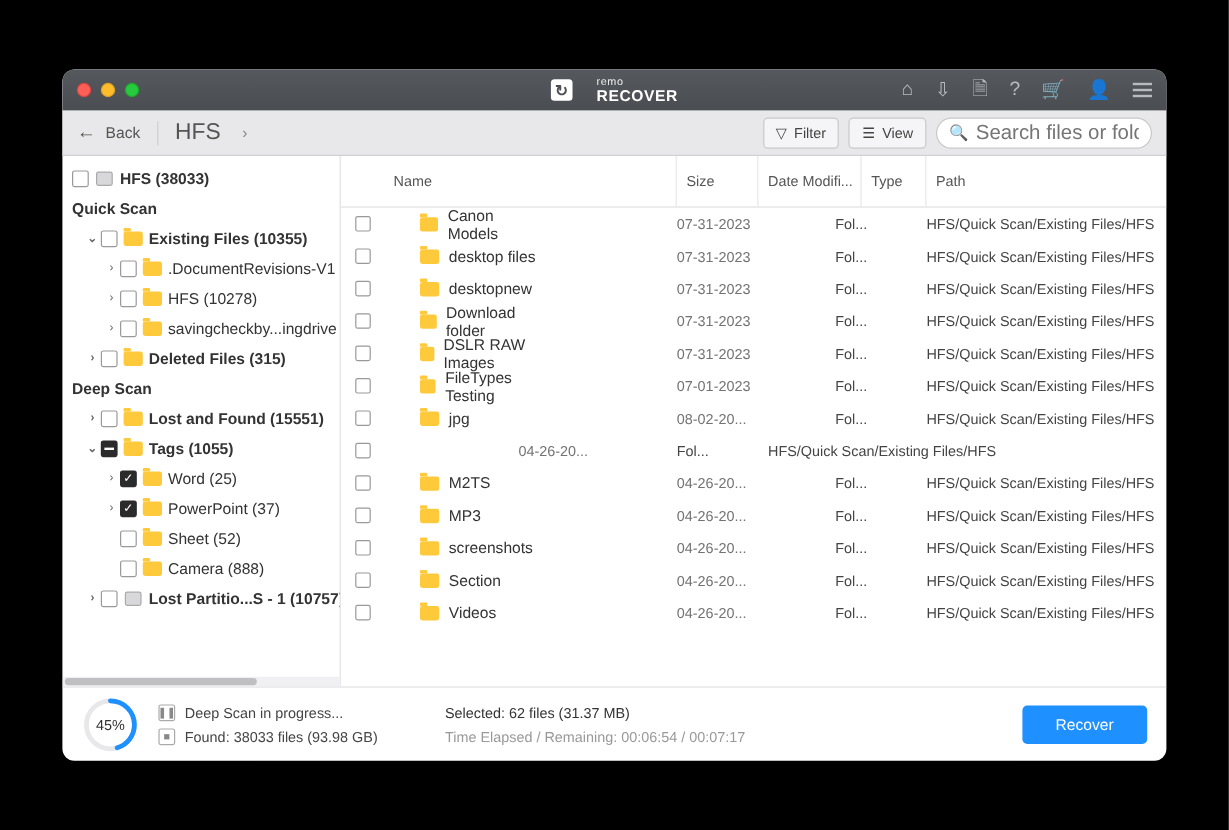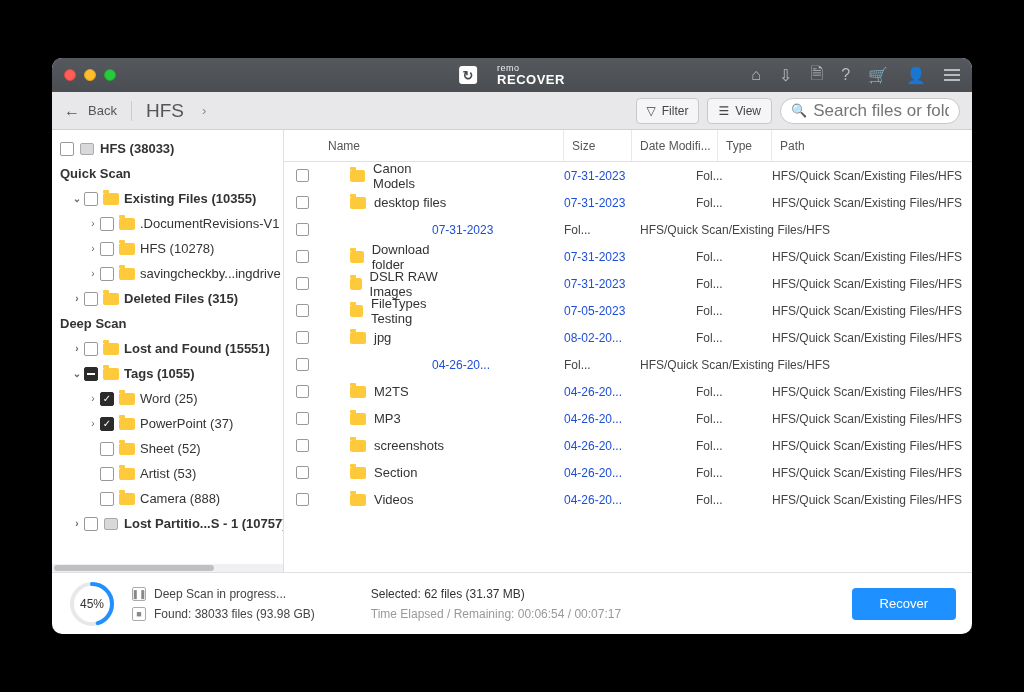--- a/index.html
+++ b/index.html
@@ -44,35 +44,35 @@
 .folder-ico { width:16px; height:12px; background:#ffc93c; border-radius:2px; position:relative;}
 .folder-ico::before { content:""; position:absolute; top:-3px; left:0; width:6px; height:3px; background:#ffc93c; border-radius:1px 1px 0 0;}
 .tree-row .label { flex: 1; overflow: hidden; text-overflow: ellipsis; }
 .tree-row.bold { font-weight: 600; }
 .tree-row.section { font-weight: 600; padding-left: 8px;}
 .indent-1 { padding-left: 18px; }
 .indent-2 { padding-left: 34px; }
 .sidebar-scroll { position:absolute; bottom:0; left:0; right:0; height:8px; background:#f0f0f2;}
 .sidebar-scroll::before { content:""; position:absolute; left:2px; top:1px; width:160px; height:6px; background:#c0c0c2; border-radius:3px;}
 .content { flex: 1; display: flex; flex-direction: column; overflow: hidden; }
-.headers { display: flex; height: 32px; border-bottom: 1px solid #e0e0e2; font-size: 12px; color: #555; align-items: flex-end; background:#fff;}
+.headers { display: flex; height: 43px; border-bottom: 1px solid #e0e0e2; font-size: 12px; color: #555; align-items: flex-end; background:#fff;}
 .headers > div { border-right: 1px solid #e8e8ea; height: 100%; display: flex; align-items: center; padding-left: 8px; }
 .col-check { width: 36px; border-right:none !important; }
 .col-name { flex: 1; }
 .col-size { width: 68px; }
 .col-date { width: 86px; }
 .col-type { width: 54px; }
 .col-path { width: 200px; border-right:none !important;}
 .rows { flex: 1; overflow-y: auto; }
 .row { display: flex; height: 27px; align-items: center; font-size: 13px; color: #333; gap: 22px; }
 .row .col-check { display:flex; align-items:center; justify-content:center;}
 .row .rcheck { width:13px; height:13px; border:1px solid #999; border-radius:2px;}
 .row .col-name { display: flex; align-items: center; gap: 8px; padding-left: 8px; }
 .row .col-size { font-size:12px; color:#444;}
-.row .col-date { font-size:12px; color:#1d4ed8; white-space:nowrap; overflow:hidden; text-overflow:ellipsis;}
+.row .col-date { font-size:12px; color:#737373; white-space:nowrap; overflow:hidden; text-overflow:ellipsis;}
 .row .col-type { font-size:12px; color:#444; white-space:nowrap; overflow:hidden; text-overflow:ellipsis;margin-left:24px;}
 .row .col-path { font-size:12px; color:#444; white-space:nowrap; overflow:hidden; text-overflow:ellipsis; padding-right:6px;}
 .footer { height: 62px; border-top: 1px solid #e0e0e2; display: flex; align-items: center; padding: 0 16px; gap: 16px; }
 .progress-ring { width: 48px; height: 48px; position: relative; }
 .progress-ring svg { transform: rotate(-90deg); }
 .progress-ring .pct { position: absolute; inset: 0; display: flex; align-items: center; justify-content: center; font-size: 12px; color: #333; font-weight:500;}
 .scan-info { display: flex; flex-direction: column; gap: 6px; font-size: 12px; color: #444; }
 .scan-line { display: flex; align-items: center; gap: 8px; }
 .sq-icon { width: 14px; height: 14px; border: 1px solid #aaa; border-radius: 2px; display:flex; align-items:center; justify-content:center; font-size:9px; color:#888;}
 .selected-info { display:flex; flex-direction:column; gap:6px; font-size:12px; margin-left: 40px;}
@@ -237,28 +237,20 @@
               <span class="folder-ico"></span>
             </span>
           <span class="label">Sheet (52)</span>
         </div>
         <div class="tree-row indent-2">
           <span class="expand"></span>
           <span class="check"></span>
           <span class="icon">
               <span class="folder-ico"></span>
             </span>
-          <span class="label">Artist (53)</span>
-        </div>
-        <div class="tree-row indent-2">
-          <span class="expand"></span>
-          <span class="check"></span>
-          <span class="icon">
-              <span class="folder-ico"></span>
-            </span>
           <span class="label">Camera (888)</span>
         </div>
         <div class="tree-row bold indent-1">
           <span class="expand">›</span>
           <span class="check"></span>
           <span class="icon">
               <span class="drive-ico"></span>
             </span>
           <span class="label">Lost Partitio...S - 1 (10757)</span>
         </div>
@@ -299,20 +291,24 @@
             </div>
             <div class="col-size"></div>
             <div class="col-date">07-31-2023</div>
             <div class="col-type">Fol...</div>
             <div class="col-path">HFS/Quick Scan/Existing Files/HFS</div>
           </div>
           <div class="row">
             <div class="col-check">
               <span class="rcheck"></span>
             </div>
+            <div class="col-name">
+              <span class="folder-ico"></span>
+              <span>desktopnew</span>
+            </div>
             <div class="col-size"></div>
             <div class="col-date">07-31-2023</div>
             <div class="col-type">Fol...</div>
             <div class="col-path">HFS/Quick Scan/Existing Files/HFS</div>
           </div>
           <div class="row">
             <div class="col-check">
               <span class="rcheck"></span>
             </div>
             <div class="col-name">
@@ -339,21 +335,21 @@
           </div>
           <div class="row">
             <div class="col-check">
               <span class="rcheck"></span>
             </div>
             <div class="col-name">
               <span class="folder-ico"></span>
               <span>FileTypes Testing</span>
             </div>
             <div class="col-size"></div>
-            <div class="col-date">07-05-2023</div>
+            <div class="col-date">07-01-2023</div>
             <div class="col-type">Fol...</div>
             <div class="col-path">HFS/Quick Scan/Existing Files/HFS</div>
           </div>
           <div class="row">
             <div class="col-check">
               <span class="rcheck"></span>
             </div>
             <div class="col-name">
               <span class="folder-ico"></span>
               <span>jpg</span>

